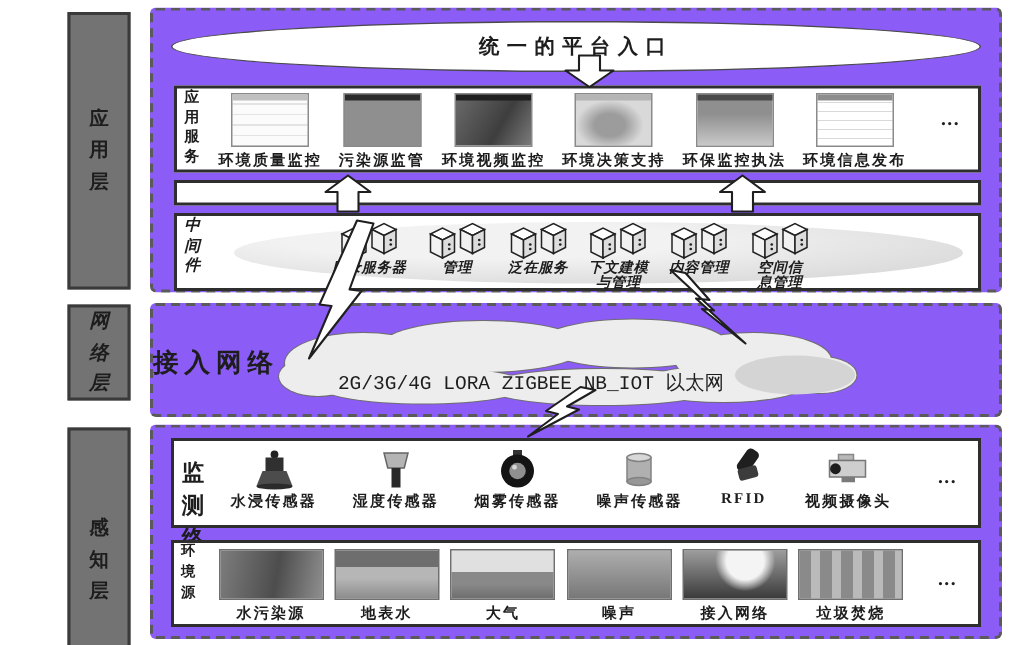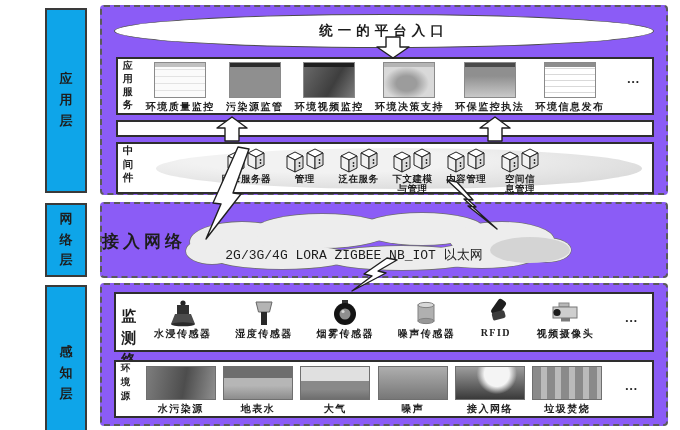--- a/index.html
+++ b/index.html
@@ -1,19 +1,19 @@
 <!DOCTYPE html>
 <html><head>
 <meta charset="utf-8">
 <style>
   html,body{margin:0;padding:0;background:#fff;}
   #canvas{position:relative;width:680px;height:430px;background:#fff;overflow:hidden;
           font-family:"Liberation Serif","DejaVu Serif",serif;color:#1d1d1d;}
   
-  .layer-box{position:absolute;left:45px;width:42px;border:2px solid #3a3a3a;background:#0ea5e9;
+  .layer-box{position:absolute;left:45px;width:42px;border:2px solid #3a3a3a;background:#737373;
              display:flex;align-items:center;justify-content:center;box-sizing:border-box;}
   .vtext{width:1.15em;word-break:break-all;text-align:center;line-height:1.6;font-size:13px;font-weight:600;}
   
   .dashed{position:absolute;left:100px;width:568px;border:2px dashed #5a5a5a;border-radius:4px;
           box-sizing:border-box;background:#8b5cf6;}
   
   .portal{position:absolute;left:12px;top:7px;width:540px;height:34px;border:1.4px solid #4a4a4a;
           border-radius:50%;display:flex;align-items:center;justify-content:center;
           font-size:13.5px;font-weight:600;letter-spacing:5px;background:#fff;box-sizing:border-box;}
   .solidbox{position:absolute;left:14px;width:538px;border:2px solid #2e2e2e;background:#fff;box-sizing:border-box;}
@@ -63,21 +63,21 @@
   #overlay{position:absolute;left:0;top:0;width:680px;height:430px;z-index:50;pointer-events:none;}
 </style>
 </head>
 <body>
 
 <div id="canvas">
 
   <div class="layer-box" style="top:8px;height:185px;">
     <div class="vtext">应用层</div>
   </div>
-  <div class="layer-box" style="top:203px;height:74px;">
+  <div class="layer-box" style="top:203px;height:64px;font-style:italic;">
     <div class="vtext">网络层</div>
   </div>
   <div class="layer-box" style="top:285px;height:177px;">
     <div class="vtext">感知层</div>
   </div>
 
   <div class="dashed" style="top:5px;height:190px;">
 
     <div class="portal">统一的平台入口</div>
 
@@ -109,21 +109,21 @@
         <div class="app-item">
           <div class="thumb t6"></div>
           <div class="cap">环境信息发布</div>
         </div>
       </div>
       <div class="dots" style="right:12px;top:12px;">...</div>
     </div>
 
     <div class="solidbox" style="top:113px;height:17px;"></div>
 
-    <div class="solidbox" style="top:135px;height:52px;">
+    <div class="solidbox" style="top:135px;height:52px;font-style:italic;">
       <div class="groupv">
         <div class="vtext" style="font-size:10.5px;">中间件</div>
       </div>
       <div class="mw-ellipse"></div>
       <div class="mw-items">
 
         <div class="mw-item">
           <svg width="40" height="28" viewBox="0 0 40 28">
             <g stroke="#222" stroke-width="1" transform="translate(0,4)">
               <polygon points="2,6 10,2 18,6 10,10" fill="#fff"></polygon>

